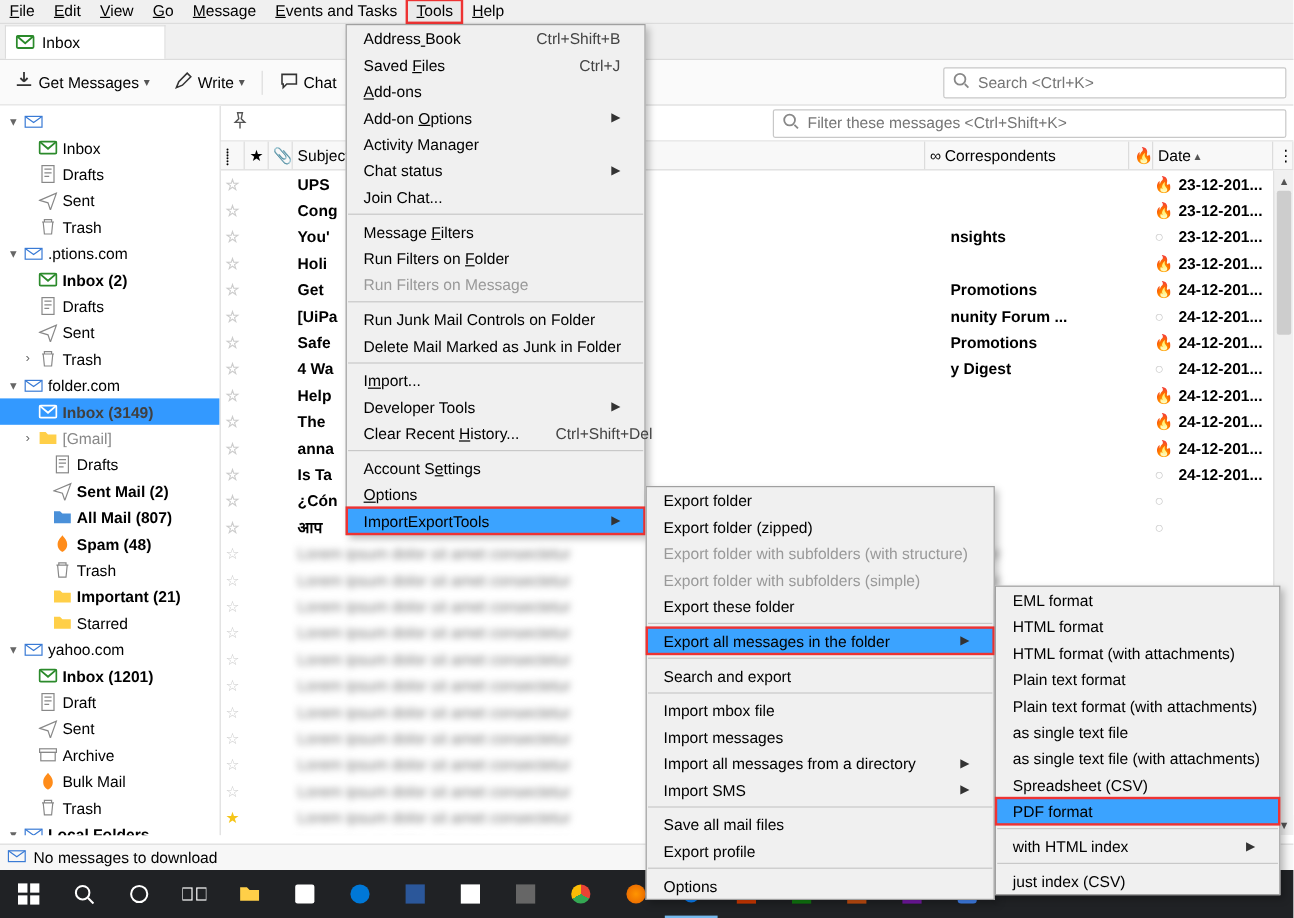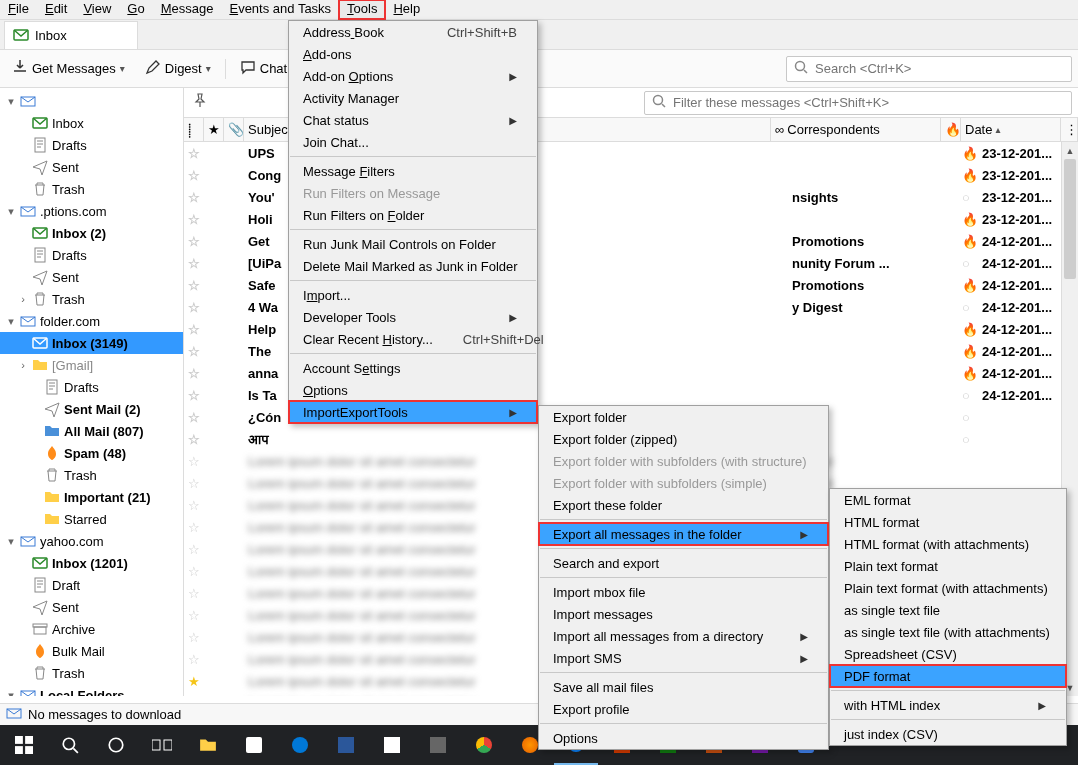--- a/index.html
+++ b/index.html
@@ -21,21 +21,21 @@
 .tb-sep { width: 1px; height: 20px; background: #dcdcdc; }
 .spacer { flex: 1; }
 .search-box { display: flex; align-items: center; border: 1px solid #c8c8c8; border-radius: 2px; height: 26px; width: 286px; padding: 0 6px; gap: 6px; background: #fff; }
 .search-box input { border: none; outline: none; flex: 1; font-size: 13px; }
 
 
 .main { display: flex; height: 608px; }
 .sidebar { width: 184px; border-right: 1px solid #dcdcdc; overflow: hidden; background: #fff; }
 .tree { padding: 2px 0; }
 .tree .row { display: flex; align-items: center; height: 22px; padding-left: 6px; gap: 4px; cursor: default; }
-.tree .row.sel { background: #3399ff; color: #000000; text-align: right; }
+.tree .row.sel { background: #3399ff; color: #404040; text-align: right; }
 .tree .row .twisty { width: 10px; text-align: center; color: #666; font-size: 11px; }
 .tree .row .icon { width: 16px; height: 16px; display: inline-flex; align-items: center; justify-content: center; }
 .tree .row .label { white-space: nowrap; overflow: hidden; }
 .tree .row.bold .label { font-weight: 600; }
 .tree .row.d1 { padding-left: 18px; }
 .tree .row.d2 { padding-left: 30px; }
 .tree .row.dim .label { color: #888; }
 
 .content { flex: 1; display: flex; flex-direction: column; position: relative; }
 
@@ -114,21 +114,21 @@
     <span><svg class="ico-svg" viewBox="0 0 16 16">
           <path d="M8 1v8m0 0l-3-3m3 3l3-3M2 12h12" stroke="#333" stroke-width="1.5" fill="none"></path>
         </svg></span>
     <span>Get Messages</span>
     <span class="chev">▾</span>
   </div>
   <div class="tb-btn">
     <span><svg class="ico-svg" viewBox="0 0 16 16">
           <path d="M2 14l2-5 7-7 3 3-7 7-5 2z" stroke="#333" fill="none" stroke-width="1.3"></path>
         </svg></span>
-    <span>Digest</span>
+    <span>Write</span>
     <span class="chev">▾</span>
   </div>
   <div class="tb-sep"></div>
   <div class="tb-btn">
     <span><svg class="ico-svg" viewBox="0 0 16 16">
           <path d="M2 3h12v8H6l-3 3V11H2z" stroke="#333" fill="none" stroke-width="1.3"></path>
         </svg></span>
     <span>Chat</span>
   </div>
   <div class="spacer"></div>
@@ -691,45 +691,49 @@
       </div>
   </div>
 </div>
 
 <div class="menu" id="tools-menu" style="left:288px; top:20px; width:250px;">
     <div class="mi">
       <span class="lbl">Address<u> </u>Book</span>
       <span class="sc">Ctrl+Shift+B</span>
     </div>
     <div class="mi">
+      <span class="lbl">Saved <u>F</u>iles</span>
+      <span class="sc">Ctrl+J</span>
+    </div>
+    <div class="mi">
       <span class="lbl"><u>A</u>dd-ons</span>
     </div>
     <div class="mi">
       <span class="lbl">Add-on <u>O</u>ptions</span>
       <span class="arrow">▶</span>
     </div>
     <div class="mi">
       <span class="lbl">Activity Manager</span>
     </div>
     <div class="mi">
       <span class="lbl">Chat status</span>
       <span class="arrow">▶</span>
     </div>
     <div class="mi">
       <span class="lbl">Join Chat...</span>
     </div>
     <div class="sep"></div>
     <div class="mi">
       <span class="lbl">Message <u>F</u>ilters</span>
     </div>
+    <div class="mi">
+      <span class="lbl">Run Filters on <u>F</u>older</span>
+    </div>
     <div class="mi disabled">
       <span class="lbl">Run Filters on Message</span>
-    </div>
-    <div class="mi">
-      <span class="lbl">Run Filters on <u>F</u>older</span>
     </div>
     <div class="sep"></div>
     <div class="mi">
       <span class="lbl">Run Junk Mail Controls on Folder</span>
     </div>
     <div class="mi">
       <span class="lbl">Delete Mail Marked as Junk in Folder</span>
     </div>
     <div class="sep"></div>
     <div class="mi">

